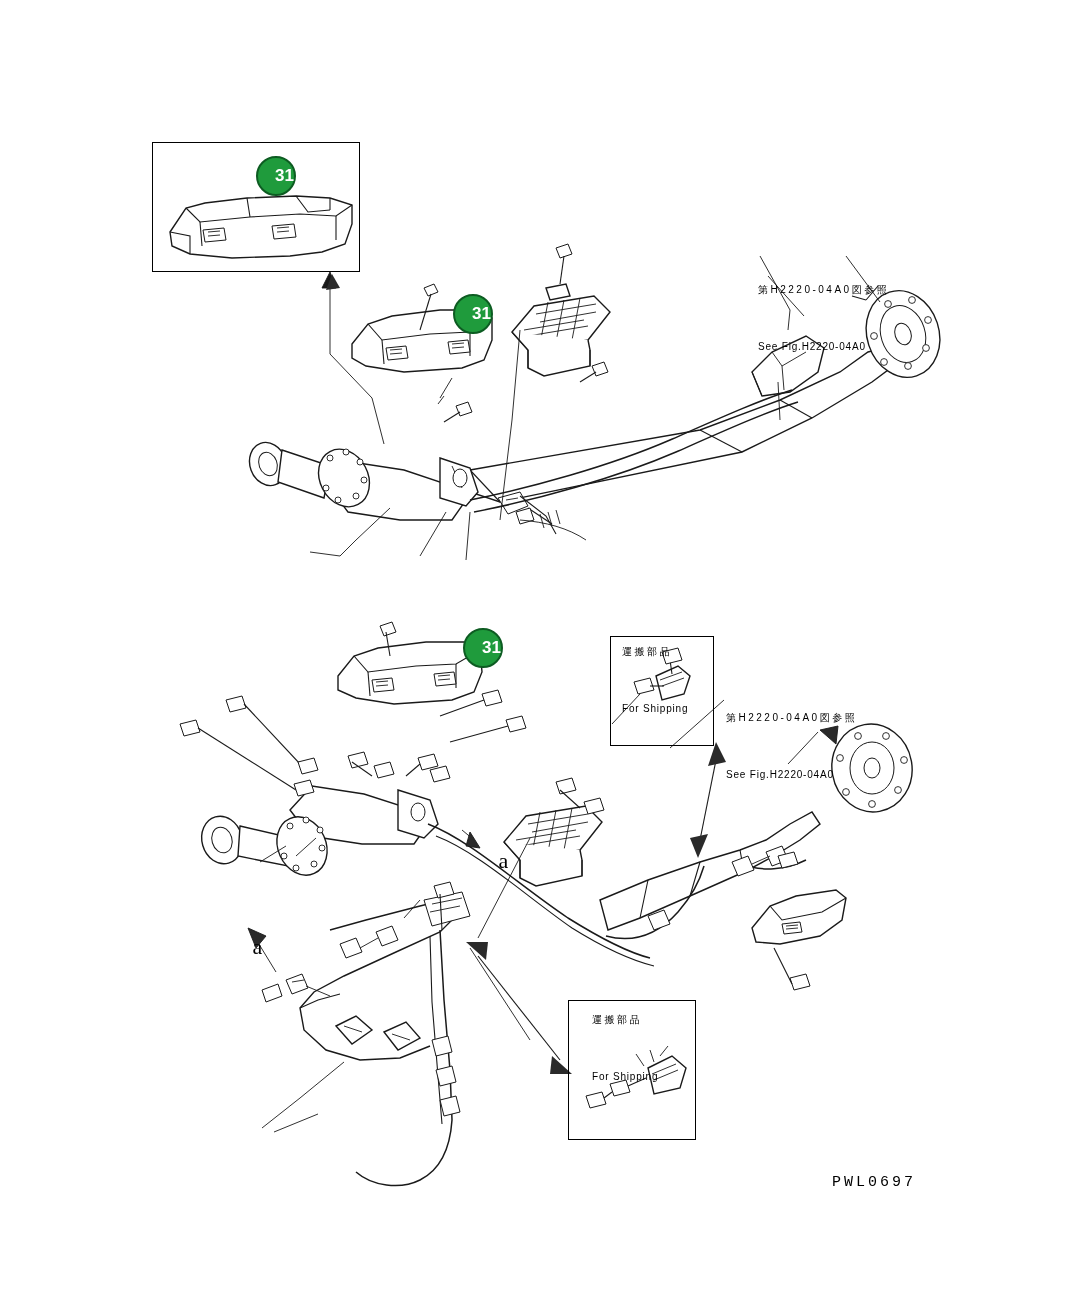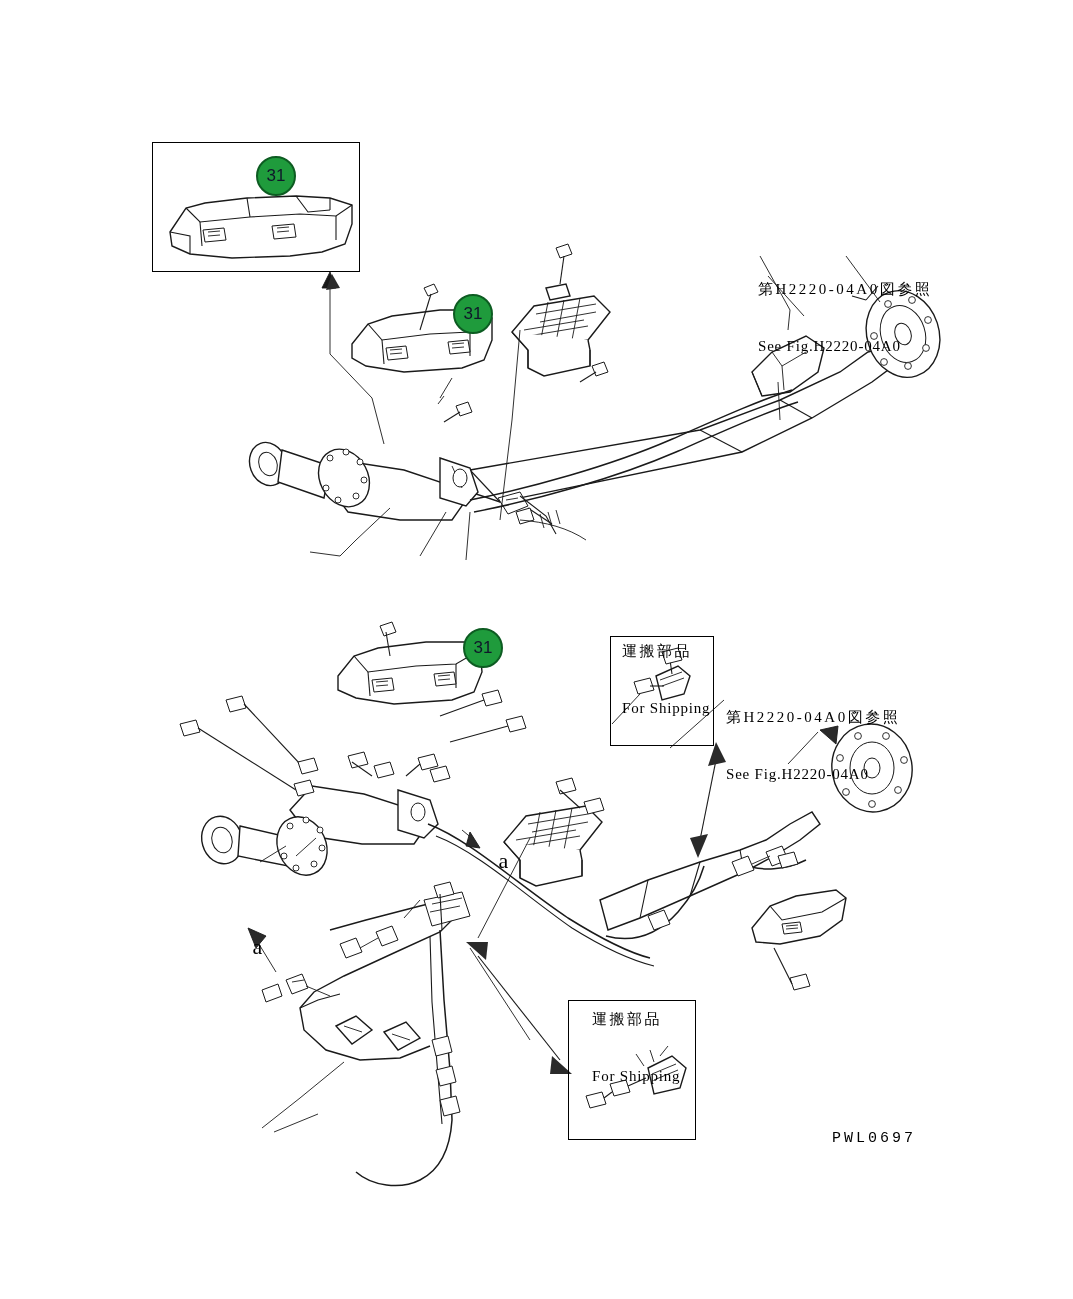--- a/index.html
+++ b/index.html
@@ -11,48 +11,48 @@
     position: relative;
     width: 1073px;
     height: 1299px;
     background: #ffffff;
     overflow: hidden;
     font-family: "Liberation Mono", monospace;
   }
   .label {
     position: absolute;
     color: #000000;
-    font-family: Liberation Serif, serif;
-    font-size: 15px;
+    font-family: Liberation Sans, sans-serif;
+    font-size: 10px;
     line-height: 19px;
     white-space: pre;
     letter-spacing: 0.6px;
   }
   .label .jp {
     display: block;
     letter-spacing: 2.5px;
   }
   .label .en {
     display: block;
     letter-spacing: 0.8px;
   }
   .callout {
     position: absolute;
     width: 40px;
     height: 40px;
     border-radius: 50%;
     background: #1f9b3c;
     border: 2px solid #0d5c22;
-    color: #0f172a;
+    color: #ffffff;
     font-family: "Liberation Sans", sans-serif;
     font-size: 17px;
-    font-weight: normal;
+    font-weight: bold;
     display: flex;
     align-items: center;
-    justify-content: center;
+    justify-content: flex-end;
     box-sizing: border-box;
   }
   .framebox {
     position: absolute;
     border: 1.6px solid #000000;
     box-sizing: border-box;
   }
   .code {
     position: absolute;
     font-family: "Liberation Mono", monospace;
@@ -425,17 +425,17 @@
   </div>
 
 
   <div class="label" style="left:474px; top:832px; font-size:22px; font-family:'Liberation Serif', serif;">
     <span>a</span>
   </div>
   <div class="label" style="left:228px; top:918px; font-size:22px; font-family:'Liberation Serif', serif;">
     <span>a</span>
   </div>
 
-  <div class="code" style="left:832px; top:1130px;">
+  <div class="code" style="left:832px; top:1174px;">
     <span>PWL0697</span>
   </div>
 
 </div>
 
 </body></html>

